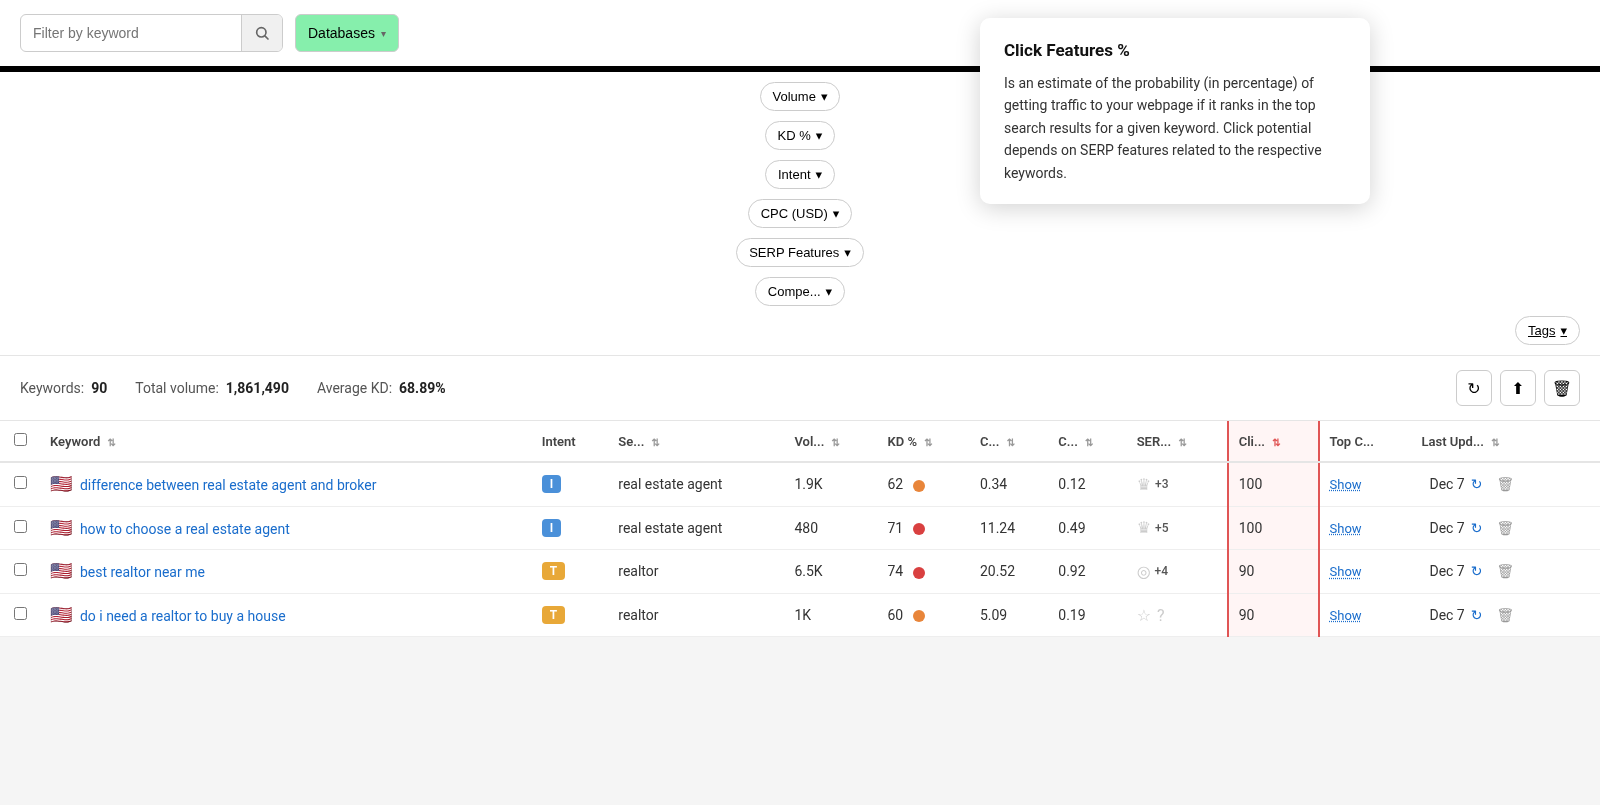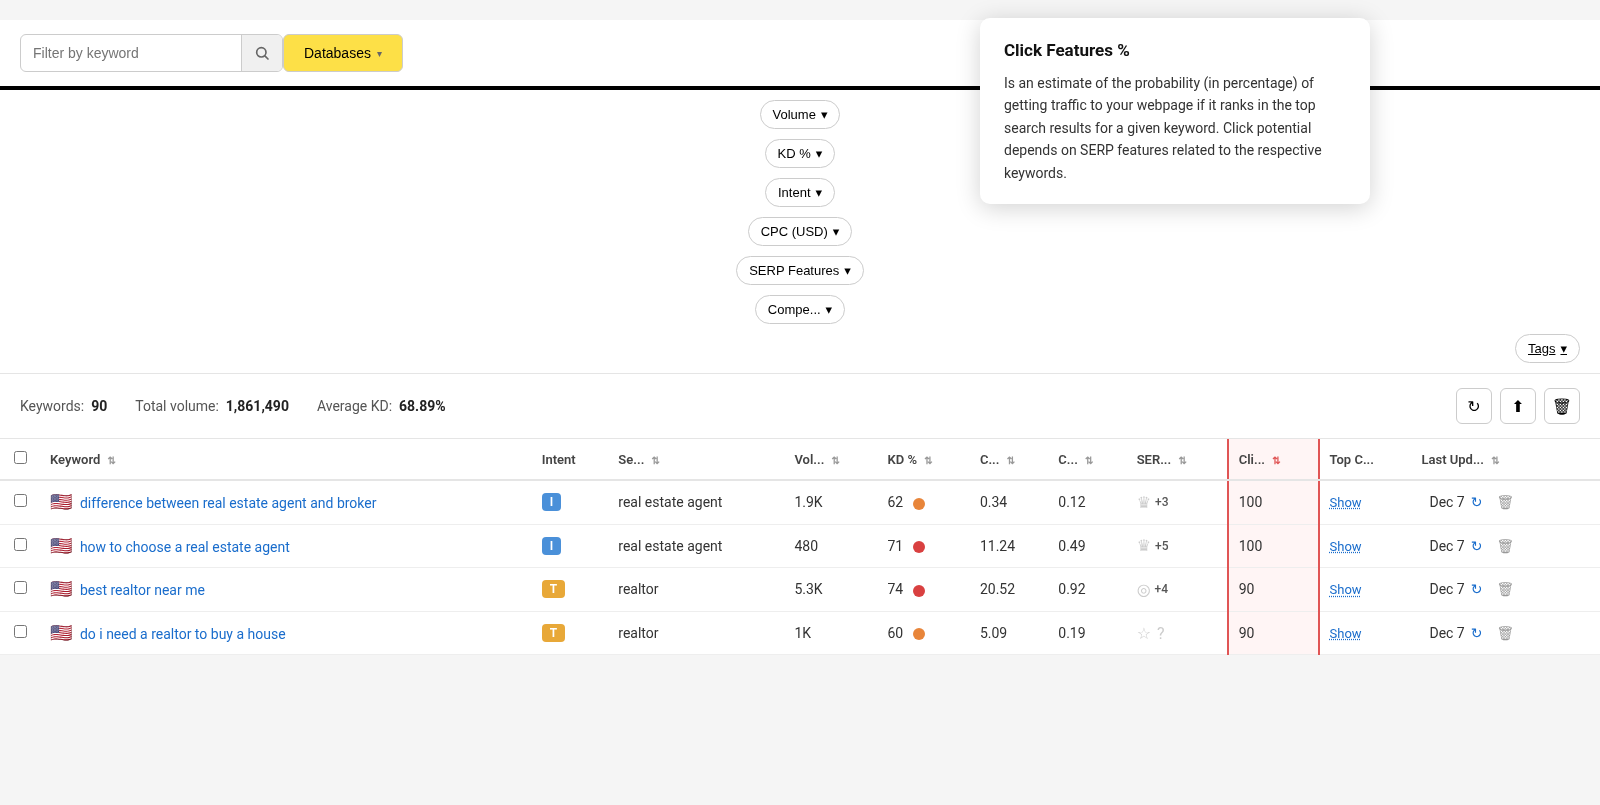--- a/index.html
+++ b/index.html
@@ -7,23 +7,22 @@
       font-family: -apple-system, BlinkMacSystemFont, 'Segoe UI', Roboto, sans-serif;
       background: #f5f5f5;
       font-size: 14px;
       color: #333;
     }
     .top-bar {
       display: flex;
       align-items: center;
       padding: 14px 20px;
       background: #fff;
-      gap: 0;
-      border-bottom: 4px solid #000000;
-      margin-top: 20px;
+      gap: 12px;
+      border-bottom: 6px solid #000000;
     }
     .search-box {
       display: flex;
       align-items: center;
       border: 1px solid #ccc;
       border-radius: 6px;
       overflow: hidden;
       height: 38px;
     }
     .search-box input {
@@ -43,22 +42,22 @@
       cursor: pointer;
       display: flex;
       align-items: center;
     }
     .dropdown-btn {
       display: flex;
       align-items: center;
       gap: 6px;
       border: 1px solid #ccc;
       border-radius: 6px;
-      padding: 8px 20px;
-      background: #fde047;
+      padding: 8px 12px;
+      background: #86efac;
       cursor: pointer;
       font-size: 14px;
       height: 38px;
       white-space: nowrap;
     }
     .dropdown-btn .chevron {
       font-size: 10px;
       color: #666;
     }
     .filter-bar {
@@ -455,21 +454,21 @@
         <span class="flag">🇺🇸</span>
         <a href="#" class="keyword-link">best realtor near me</a>
       </td>
       <td>
         <span class="intent-badge intent-t">T</span>
       </td>
       <td>
         <span>realtor</span>
       </td>
       <td>
-        <span>5.3K</span>
+        <span>6.5K</span>
       </td>
       <td>
         <span>74</span>
         <span class="kd-dot dot-red"></span>
       </td>
       <td>
         <span>20.52</span>
       </td>
       <td>
         <span>0.92</span>

